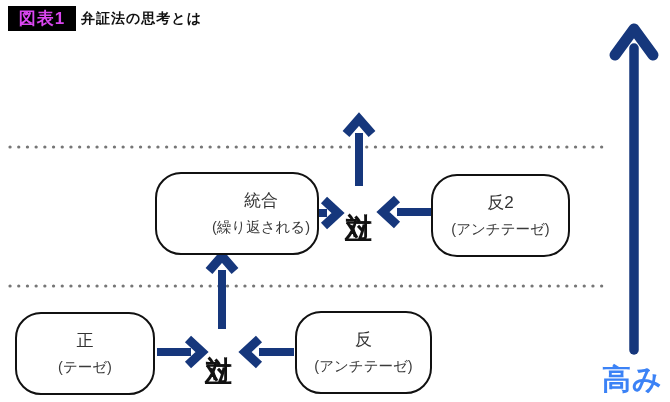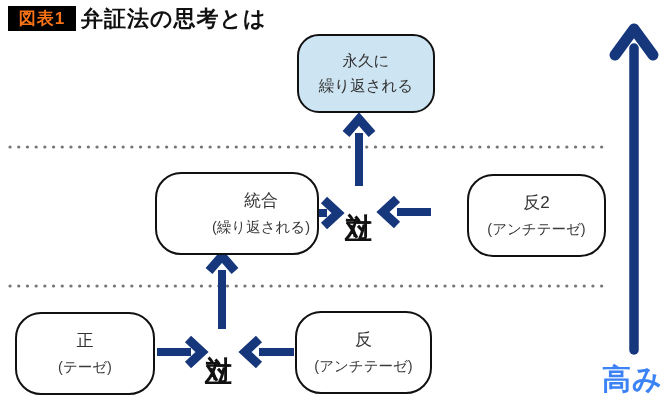--- a/index.html
+++ b/index.html
@@ -6,26 +6,26 @@
   #canvas{
     position:relative;
     width:670px;height:402px;
     background:#ffffff;
     font-family:"Liberation Sans","DejaVu Sans",sans-serif;
     overflow:hidden;
   }
   
   .chip{
     position:absolute;left:8px;top:6px;width:68px;height:25px;
-    background:#000;color:#f97316;font-weight:bold;font-size:17px;
+    background:#000;color:#d946ef;font-weight:bold;font-size:17px;
     display:flex;align-items:center;justify-content:center;letter-spacing:1px;
   }
   .title{
     position:absolute;left:81px;top:5px;height:27px;
-    color:#111;font-weight:bold;font-size:22px;line-height:27px;letter-spacing:1px;
+    color:#111;font-weight:bold;font-size:14px;line-height:27px;letter-spacing:1px;
   }
   
   #connectors{position:absolute;left:0;top:0;width:670px;height:402px;}
   .dotted{stroke:var(--dotted,#767676);stroke-width:3.2;stroke-dasharray:0.1 8.6;stroke-linecap:round;fill:none;}
   .shaft{stroke:var(--arrow,#16377c);stroke-width:8;fill:none;stroke-linecap:butt;}
   .head{stroke:var(--arrow,#16377c);stroke-width:9;fill:none;stroke-linejoin:miter;stroke-linecap:butt;}
   .shaft.big{stroke-width:9.5;stroke-linecap:round;}
   .head.big{stroke-width:11;stroke-linejoin:round;stroke-linecap:round;}
   
   .node{
@@ -35,21 +35,21 @@
     text-align:center;color:#333;
   }
   .node .main{font-size:17px;line-height:1.35;}
   .node .sub{font-size:14.5px;line-height:1.35;margin-top:5px;color:#3a3a3a;}
   #box-eternal{
     left:297px;top:34px;width:138px;height:79px;border-radius:22px;
     background:var(--eternal-fill,#cde4f2);
   }
   #box-eternal .line{font-size:15.5px;line-height:1.55;color:#333;}
   #box-synthesis{left:155px;top:172px;width:164px;height:83px;padding-left:48px;}
-  #box-antithesis2{left:431px;top:174px;width:139px;height:83px;margin-left:36px;}
+  #box-antithesis2{left:431px;top:174px;width:139px;height:83px;}
   #box-thesis{left:15px;top:312px;width:140px;height:83px;}
   #box-antithesis{left:295px;top:311px;width:137px;height:83px;}
   
   .conflict{
     position:absolute;color:#111;font-weight:bold;font-size:27px;line-height:1.02;
     writing-mode:vertical-rl;text-orientation:upright;letter-spacing:2px;
   }
   #conflict-top{left:344px;top:190px;}
   #conflict-bottom{left:204px;top:333px;}
   
@@ -100,24 +100,20 @@
       <path class="shaft" d="M222,329 L222,270"></path>
       <polyline class="head" points="209,271 222,256 235,271"></polyline>
     </g>
 
     <g>
       <path class="shaft big" d="M634,350 L634,48"></path>
       <polyline class="head big" points="615,55 634,29 653,55"></polyline>
     </g>
   </svg>
 
-  <div class="node" id="box-eternal">
-    <div class="line">永久に</div>
-    <div class="line">繰り返される</div>
-  </div>
 
   <div class="node" id="box-synthesis">
     <div class="main">統合</div>
     <div class="sub">(繰り返される)</div>
   </div>
 
   <div class="node" id="box-antithesis2">
     <div class="main">反2</div>
     <div class="sub">(アンチテーゼ)</div>
   </div>

